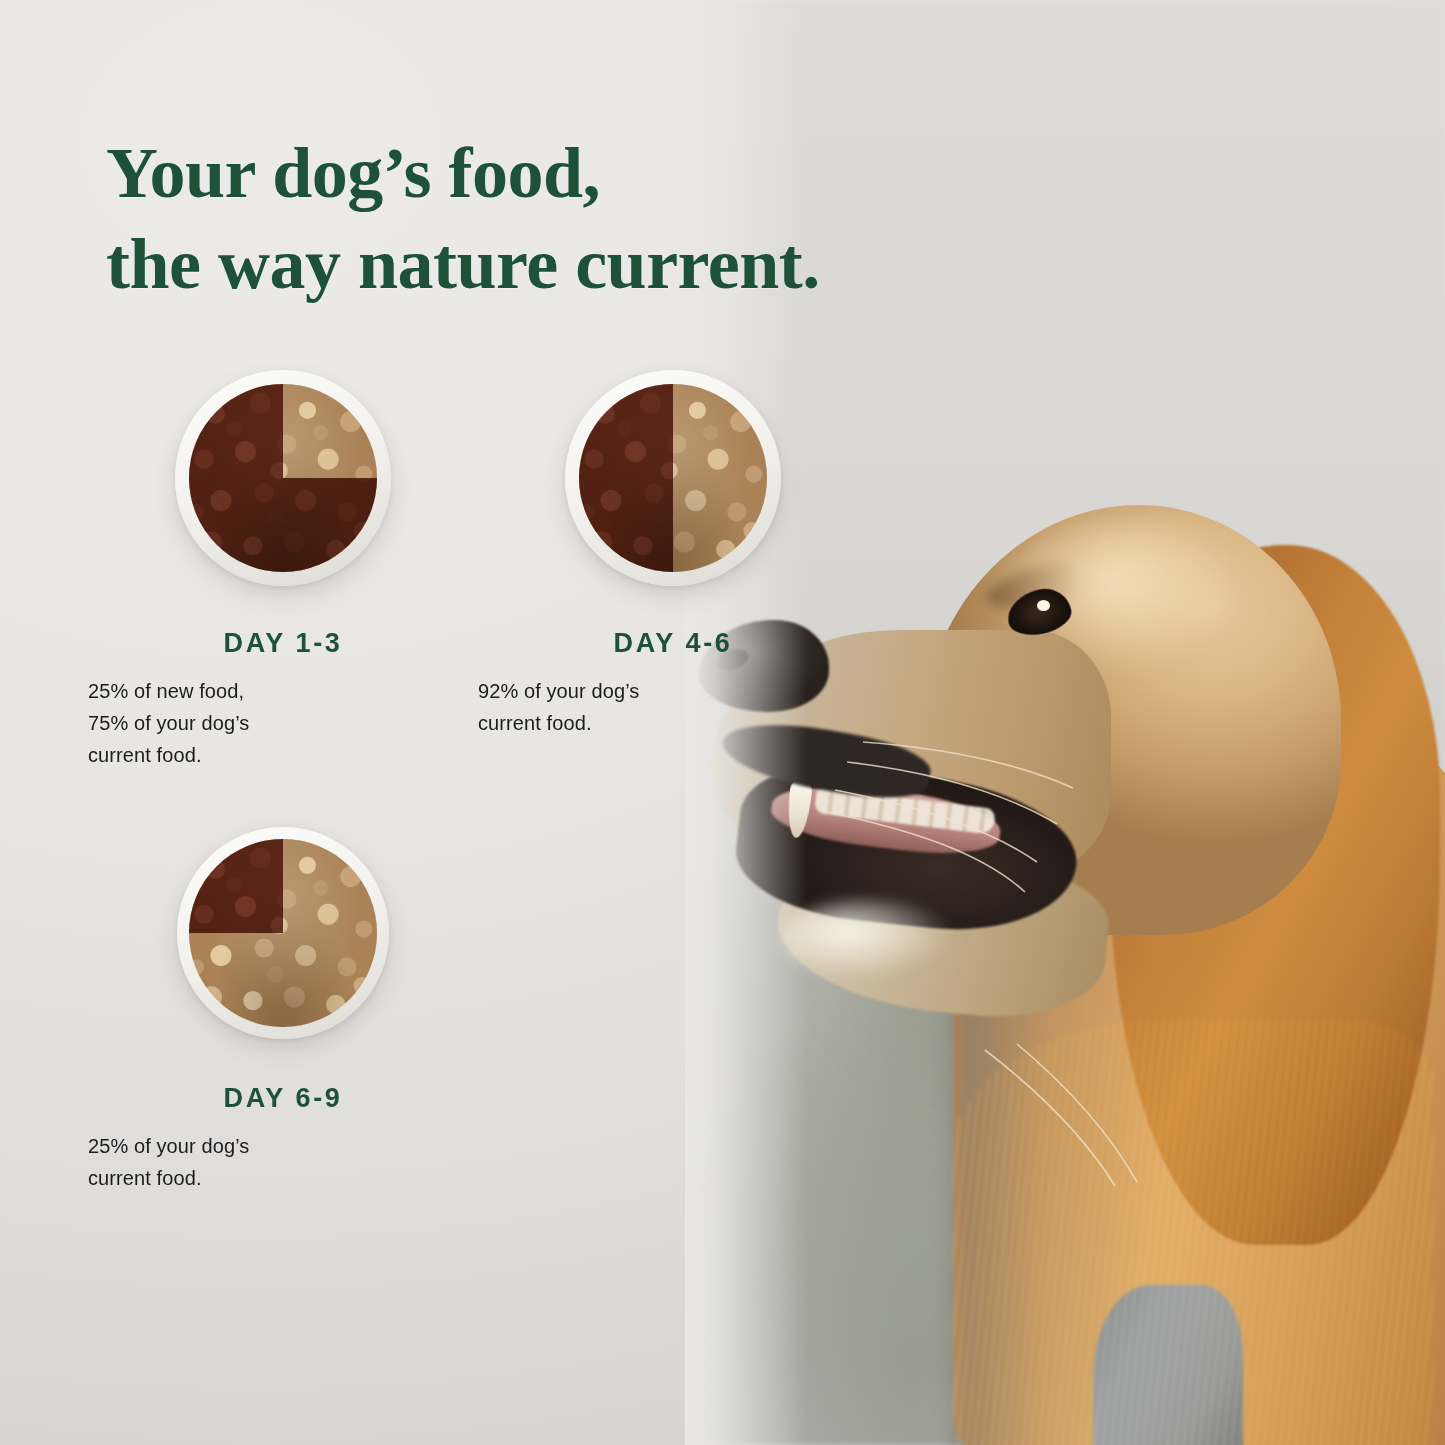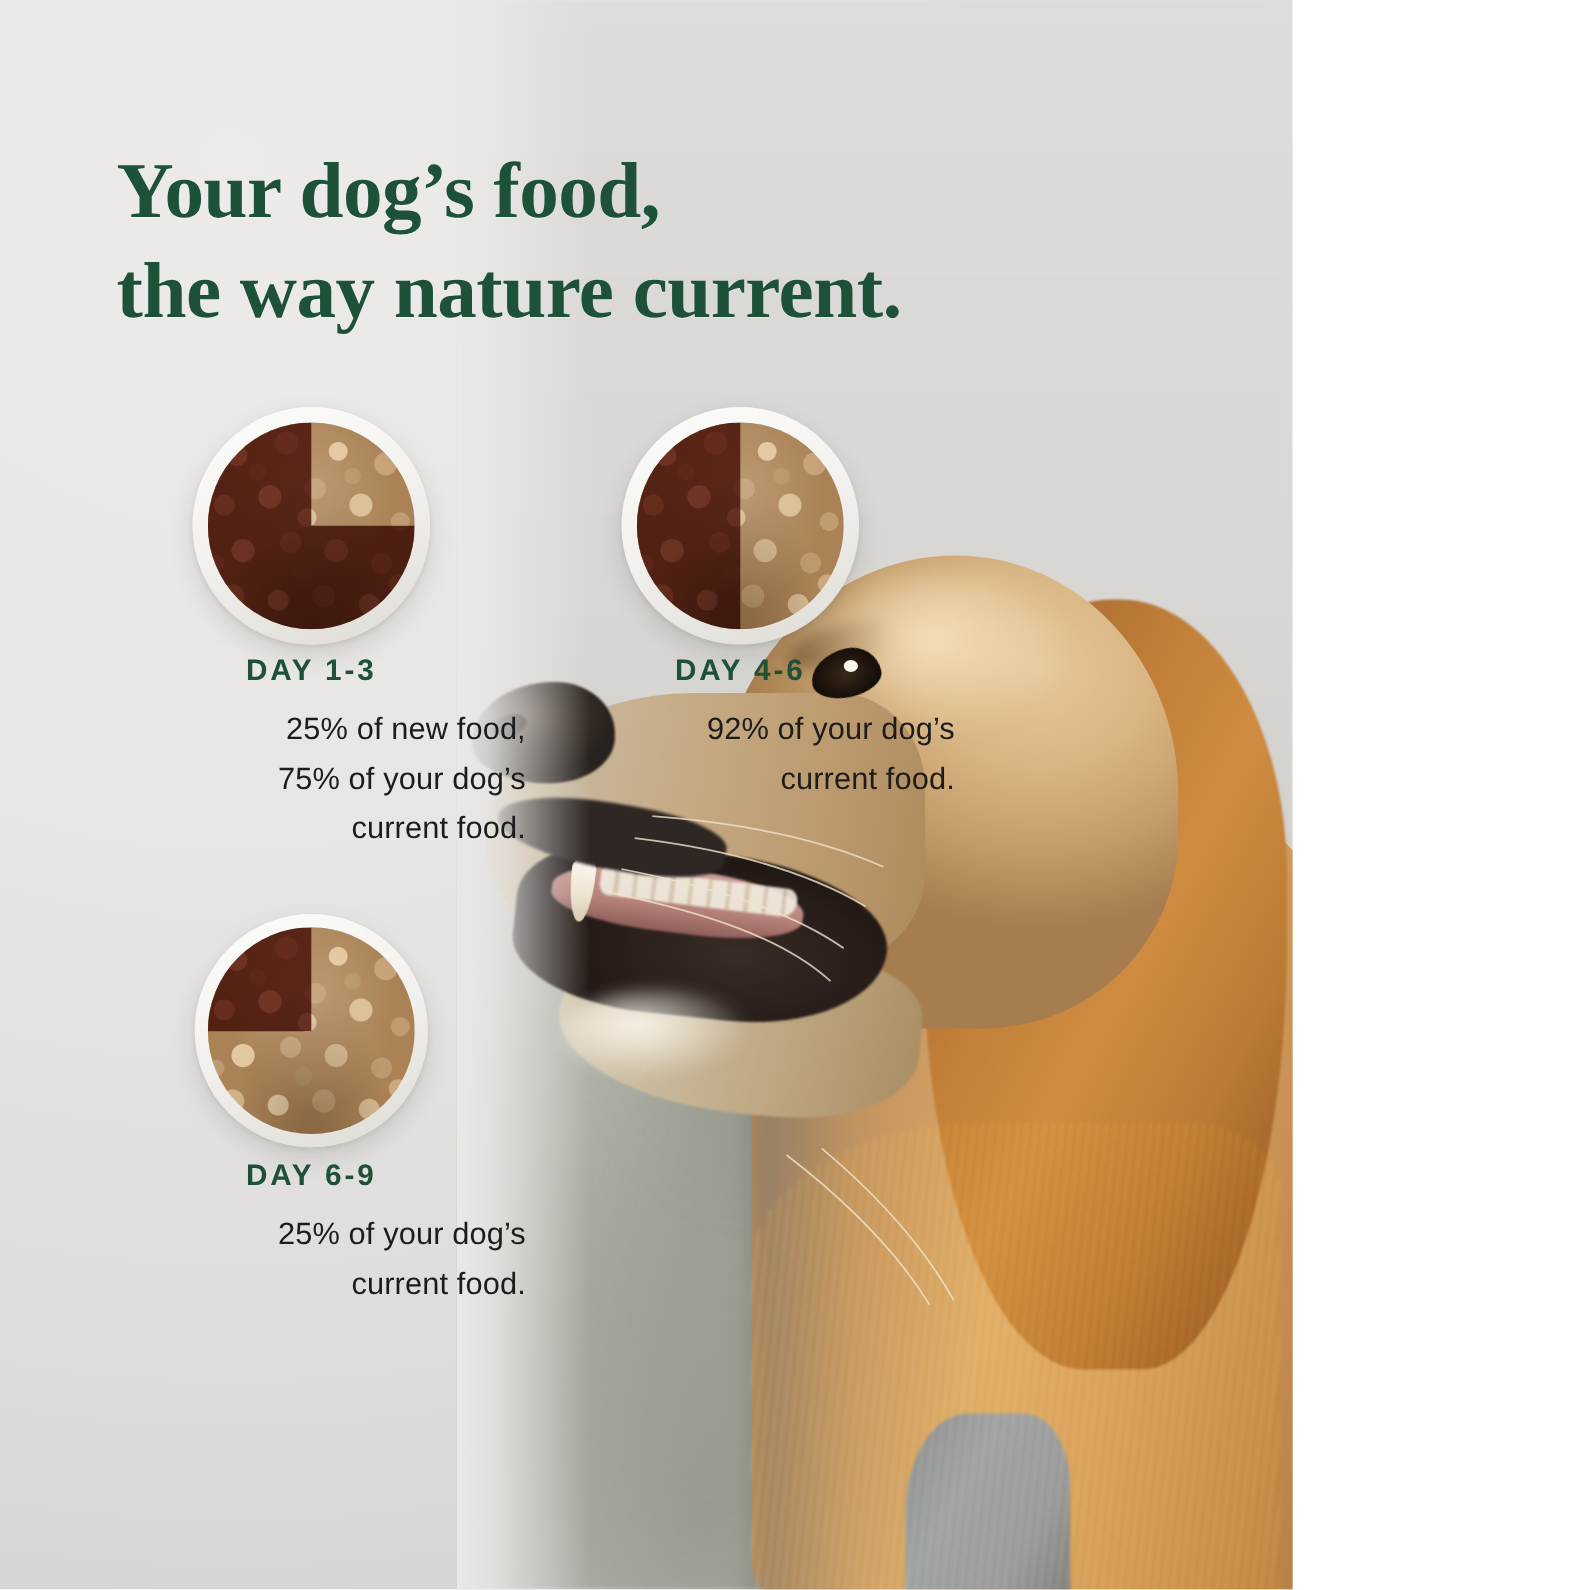--- a/index.html
+++ b/index.html
@@ -6,21 +6,21 @@
   * { margin:0; padding:0; box-sizing:border-box; }
 
   html,body{
     width:1445px; height:1445px;
     overflow:hidden;
     font-family:"Liberation Sans", sans-serif;
   }
 
   #poster{
     position:relative;
-    width:1175px; height:1445px;
+    width:1445px; height:1445px;
     background:
       radial-gradient(120% 95% at 18% 10%, #ecebe8 0%, #e7e6e3 45%, #dedddb 78%, #d5d4d2 100%);
     overflow:hidden;
   }
 
   
   #photo{
     position:absolute;
     right:0; top:0;
     width:760px; height:1445px;
@@ -365,25 +365,26 @@
     background:linear-gradient(150deg, rgba(150,70,56,.35) 0%, rgba(60,22,16,.25) 100%);
   }
 
   
   .day{
     text-align:center;
     font-size:27px;
     font-weight:700;
     letter-spacing:2.6px;
     color:#1d5238;
+    margin-top:34px;
   }
   .desc{
-    text-align:right;
+    text-align:left;
     margin-top:16px;
-    font-size:28px;
+    font-size:20px;
     line-height:1.6;
     color:#1c1c1c;
     letter-spacing:.1px;
   }
   .desc span{ display:block; }
 </style>
 </head>
 <body>
 
 <div id="poster">

